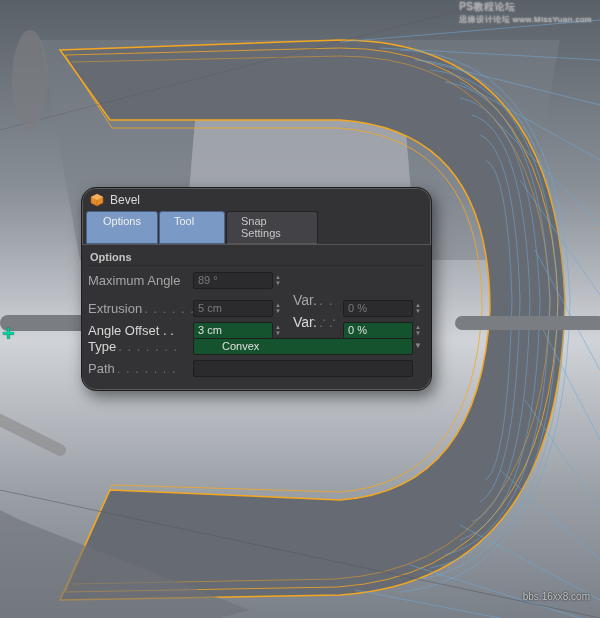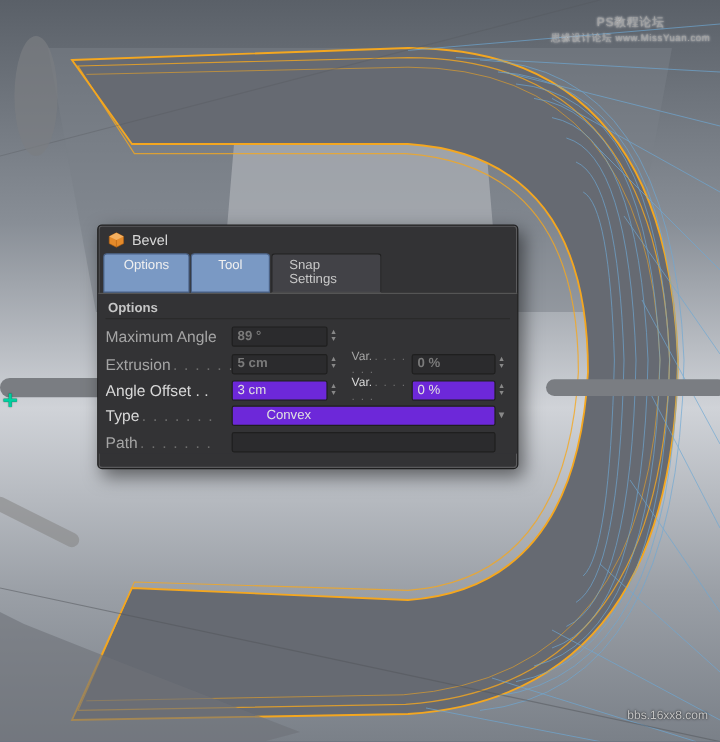--- a/index.html
+++ b/index.html
@@ -13,24 +13,24 @@
     position: relative;
   }
   .viewport {
     position: absolute;
     inset: 0;
     background: linear-gradient(180deg, #5a6068 0%, #888e96 30%, #d0d3d8 55%, #9a9fa6 80%, #7a8088 100%);
   }
   .viewport svg { position: absolute; inset: 0; width: 600px; height: 618px; }
   .watermark-top {
     position: absolute;
-    top: 12px; right: 8px;
+    top: 0; right: 8px;
     color: #a0a0a0;
     font-size: 10px;
-    text-align: center;
+    text-align: left;
     letter-spacing: 0.5px;
     text-shadow: 0 0 2px #fff;
   }
   .watermark-bottom {
     position: absolute;
     bottom: 16px; right: 10px;
     color: #c3c3c3;
     font-size: 10px;
     text-shadow: 0 0 2px #000;
   }
@@ -46,21 +46,21 @@
     font-weight: bold;
     text-shadow: 0 0 1px #003020;
   }
   .panel {
     position: absolute;
     left: 81px;
     top: 187px;
     width: 351px;
     background: #333335;
     border: 1px solid #1e1e1f;
-    border-radius: 4px;
+    border-radius: 15px;
     box-shadow: 4px 6px 15px rgba(0,0,0,0.5), 0 0 0 1px #5a5a5c inset;
     color: #c6c6c6;
     padding-bottom: 10px;
   }
   .panel-title {
     display: flex;
     align-items: center;
     gap: 6px;
     padding: 5px 8px 4px 8px;
     color: #d8d8d8;
@@ -80,21 +80,21 @@
     padding: 3px 14px 4px 14px;
     background: #424247;
     border: 1px solid #222;
     border-bottom: 1px solid #555;
     color: #c8c8c8;
     font-size: 11px;
     margin-right: 1px;
     border-radius: 3px 3px 0 0;
   }
   .tab.options { width: 72px; text-align: center; }
-  .tab.tool    { width: 66px; text-align: center; }
+  .tab.tool    { width: 66px; }
   .tab.snap    { width: 92px; }
   .tab.active {
     background: #7a99c4;
     color: #f0f0f0;
     border-color: #4a6185;
   }
   .tab-body {
     background: #333335;
     border-top: 1px solid #555;
     padding: 2px 6px 0 6px;
@@ -132,39 +132,39 @@
     background: #2b2b2d;
     border: 1px solid #1f1f1f;
     border-radius: 2px;
     color: #c8c8c8;
     height: 17px;
     padding: 1px 4px;
     font-size: 11px;
     display: flex;
     align-items: center;
   }
-  .field.disabled { color: #7a7a7a; font-weight: bold; }
-  .field.bright { background: #6d28d9; color: #e0e0e0; }
+  .field.disabled { color: #7a7a7a; }
+  .field.bright { background: #14532d; color: #e0e0e0; }
   .spinner {
     display: flex;
     flex-direction: column;
     justify-content: center;
     align-items: center;
     width: 10px;
     height: 17px;
     color: #888;
     font-size: 6px;
     line-height: 6px;
   }
   .spinner .up::before { content: "▲"; }
   .spinner .down::before { content: "▼"; }
   .label2 {
     padding-left: 10px;
     color: #a5a5a5;
-    font-size: 10px;
+    font-size: 14px;
   }
   .label2.bright { color: #d8d8d8; }
   .checkbox {
     width: 14px; height: 14px;
     background: #2b2b2d;
     border: 1px solid #1f1f1f;
     border-radius: 2px;
     margin-left: 4px;
   }
 </style>

